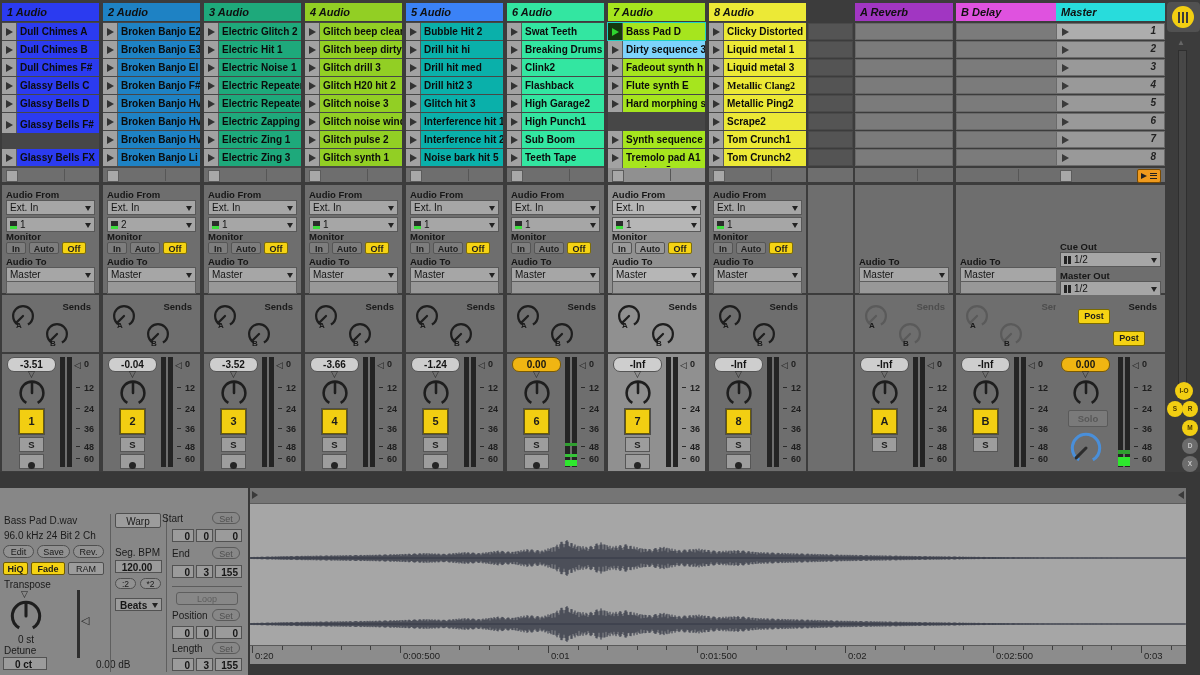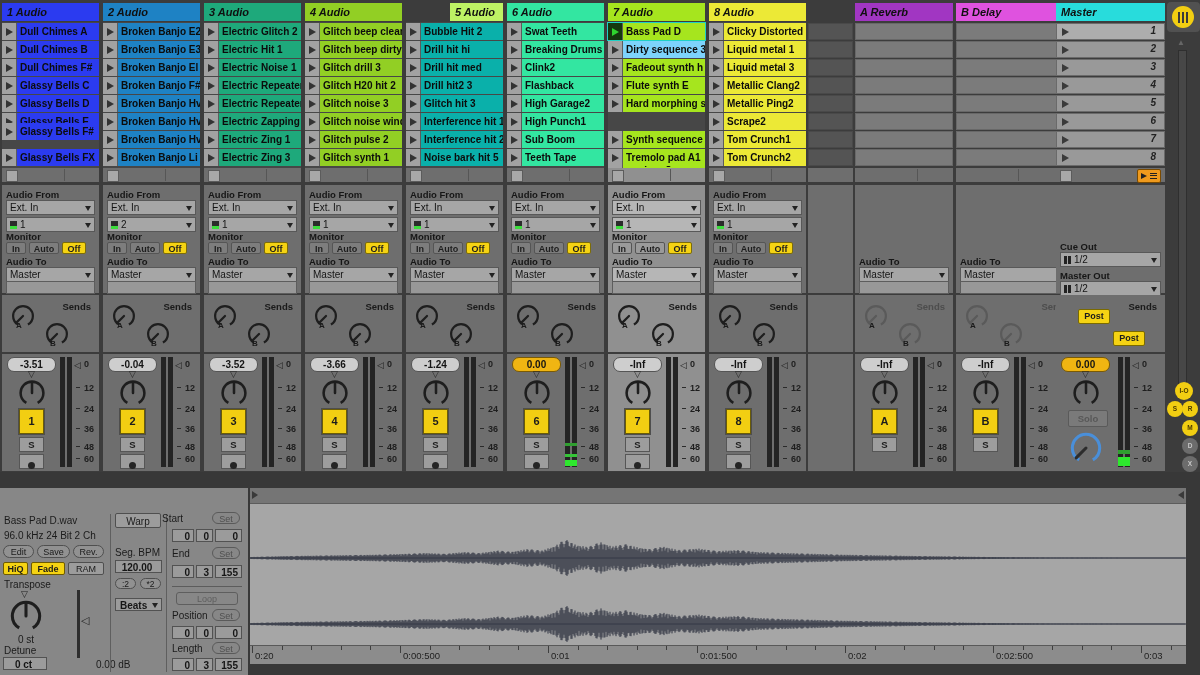--- a/index.html
+++ b/index.html
@@ -152,21 +152,21 @@
             <div class="tri"></div>
           </div>
           <div class="clip-label" style="background: rgb(43, 59, 240);">Glassy Bells D</div>
         </div>
         <div class="slot" style="top: 113px;">
           <div class="pb">
             <div class="tri"></div>
           </div>
           <div class="clip-label" style="background: rgb(43, 59, 240);">Glassy Bells E</div>
         </div>
-        <div class="slot" style="top: 123px;">
+        <div class="slot" style="top: 116px;">
           <div class="pb">
             <div class="tri"></div>
           </div>
           <div class="clip-label" style="background: rgb(43, 59, 240);">Glassy Bells F#</div>
         </div>
         <div class="slot" style="top: 149px;">
           <div class="pb">
             <div class="tri"></div>
           </div>
           <div class="clip-label" style="background: rgb(43, 59, 240);">Glassy Bells FX</div>
@@ -546,21 +546,21 @@
           <div class="mtick" style="left: 74px; top: 92px;"></div>
           <div class="mnum" style="left: 82px; top: 88px;">48</div>
           <div class="mtick" style="left: 74px; top: 104px;"></div>
           <div class="mnum" style="left: 82px; top: 100px;">60</div>
           <div class="act">4</div>
           <div class="sbtn">S</div>
           <div class="recbtn"></div>
         </div>
       </div>
       <div class="col" style="left: 406px; width: 97px;">
-        <div class="hdr" style="background: #bef264; margin-left: 44px;">5 Audio</div>
+        <div class="hdr" style="background: #3b82f6;">5 Audio</div>
         <div class="cliparea"></div>
         <div class="slot" style="top: 23px;">
           <div class="pb">
             <div class="tri"></div>
           </div>
           <div class="clip-label" style="background: rgb(10, 176, 170);">Bubble Hit 2</div>
         </div>
         <div class="slot" style="top: 41px;">
           <div class="pb">
             <div class="tri"></div>
@@ -897,21 +897,21 @@
         <div class="slot" style="top: 59px;">
           <div class="pb">
             <div class="tri"></div>
           </div>
           <div class="clip-label" style="background: rgb(236, 233, 54);">Liquid metal 3</div>
         </div>
         <div class="slot" style="top: 77px;">
           <div class="pb">
             <div class="tri"></div>
           </div>
-          <div class="clip-label" style="background: rgb(236, 233, 54);">Metallic Clang2</div>
+          <div class="clip-label" style="background: rgb(236, 233, 54); font-family: Liberation Serif, serif;">Metallic Clang2</div>
         </div>
         <div class="slot" style="top: 95px;">
           <div class="pb">
             <div class="tri"></div>
           </div>
           <div class="clip-label" style="background: rgb(236, 233, 54);">Metallic Ping2</div>
         </div>
         <div class="slot" style="top: 113px;">
           <div class="pb">
             <div class="tri"></div>

